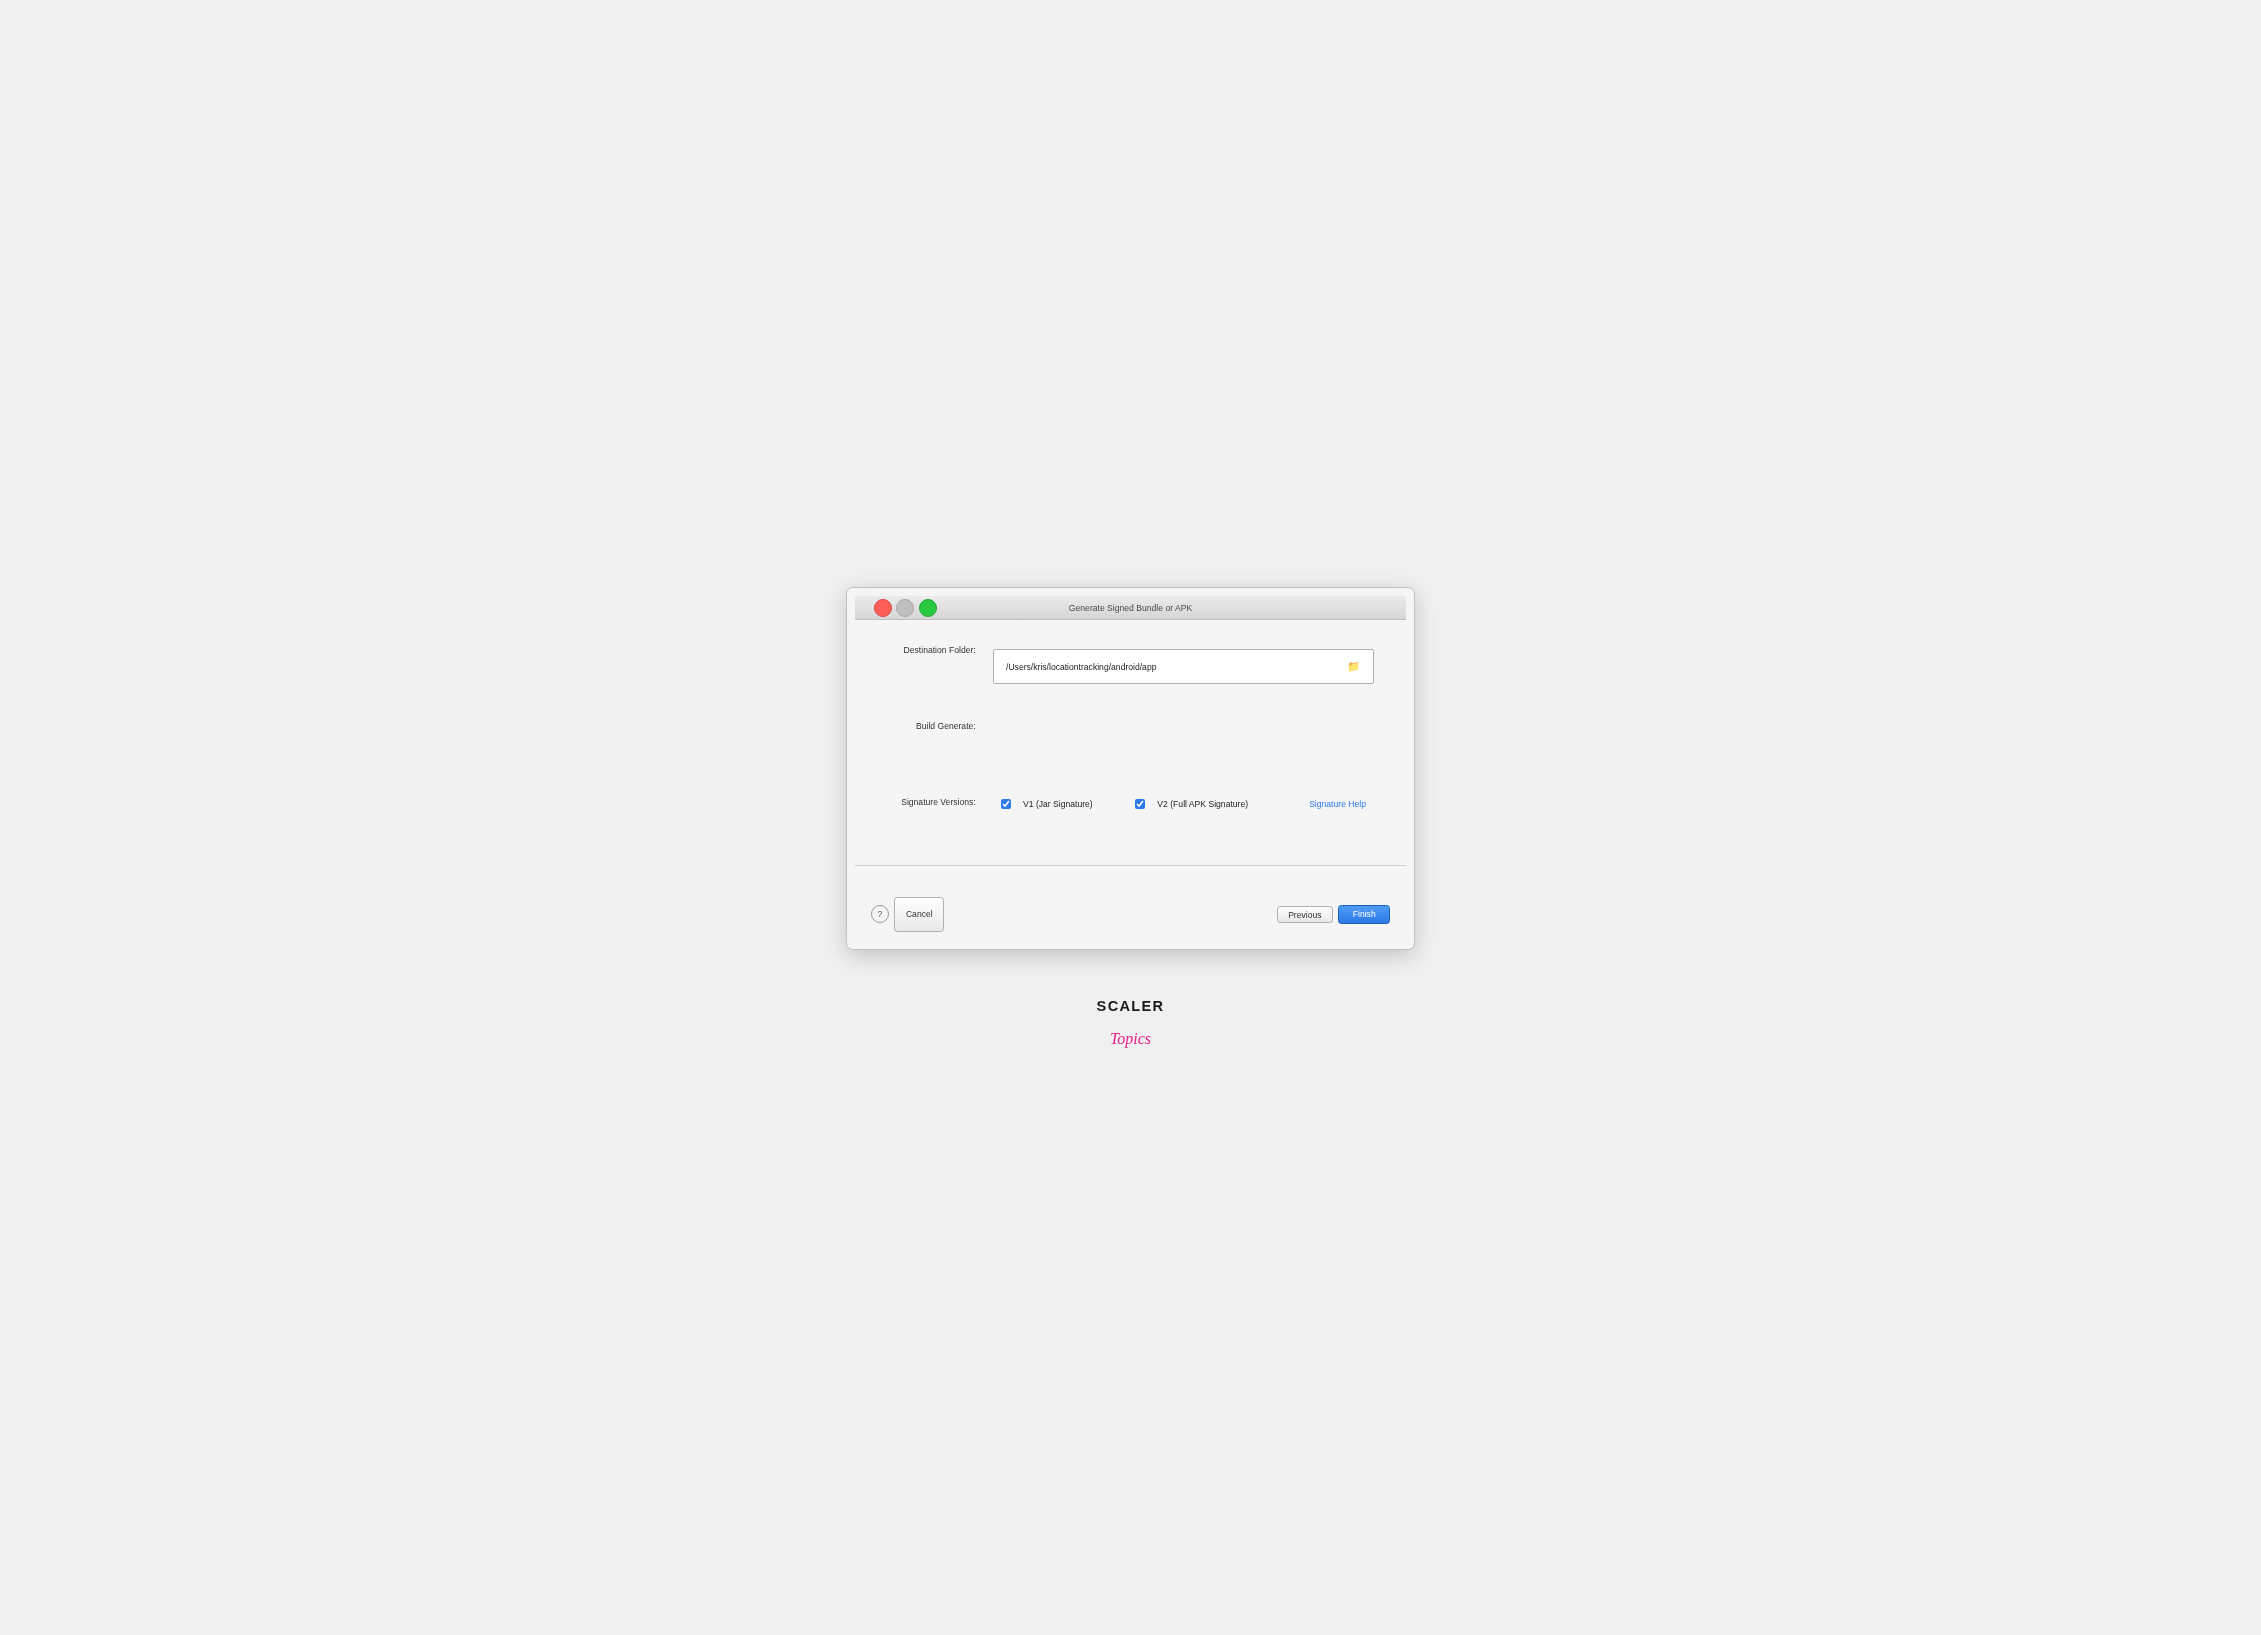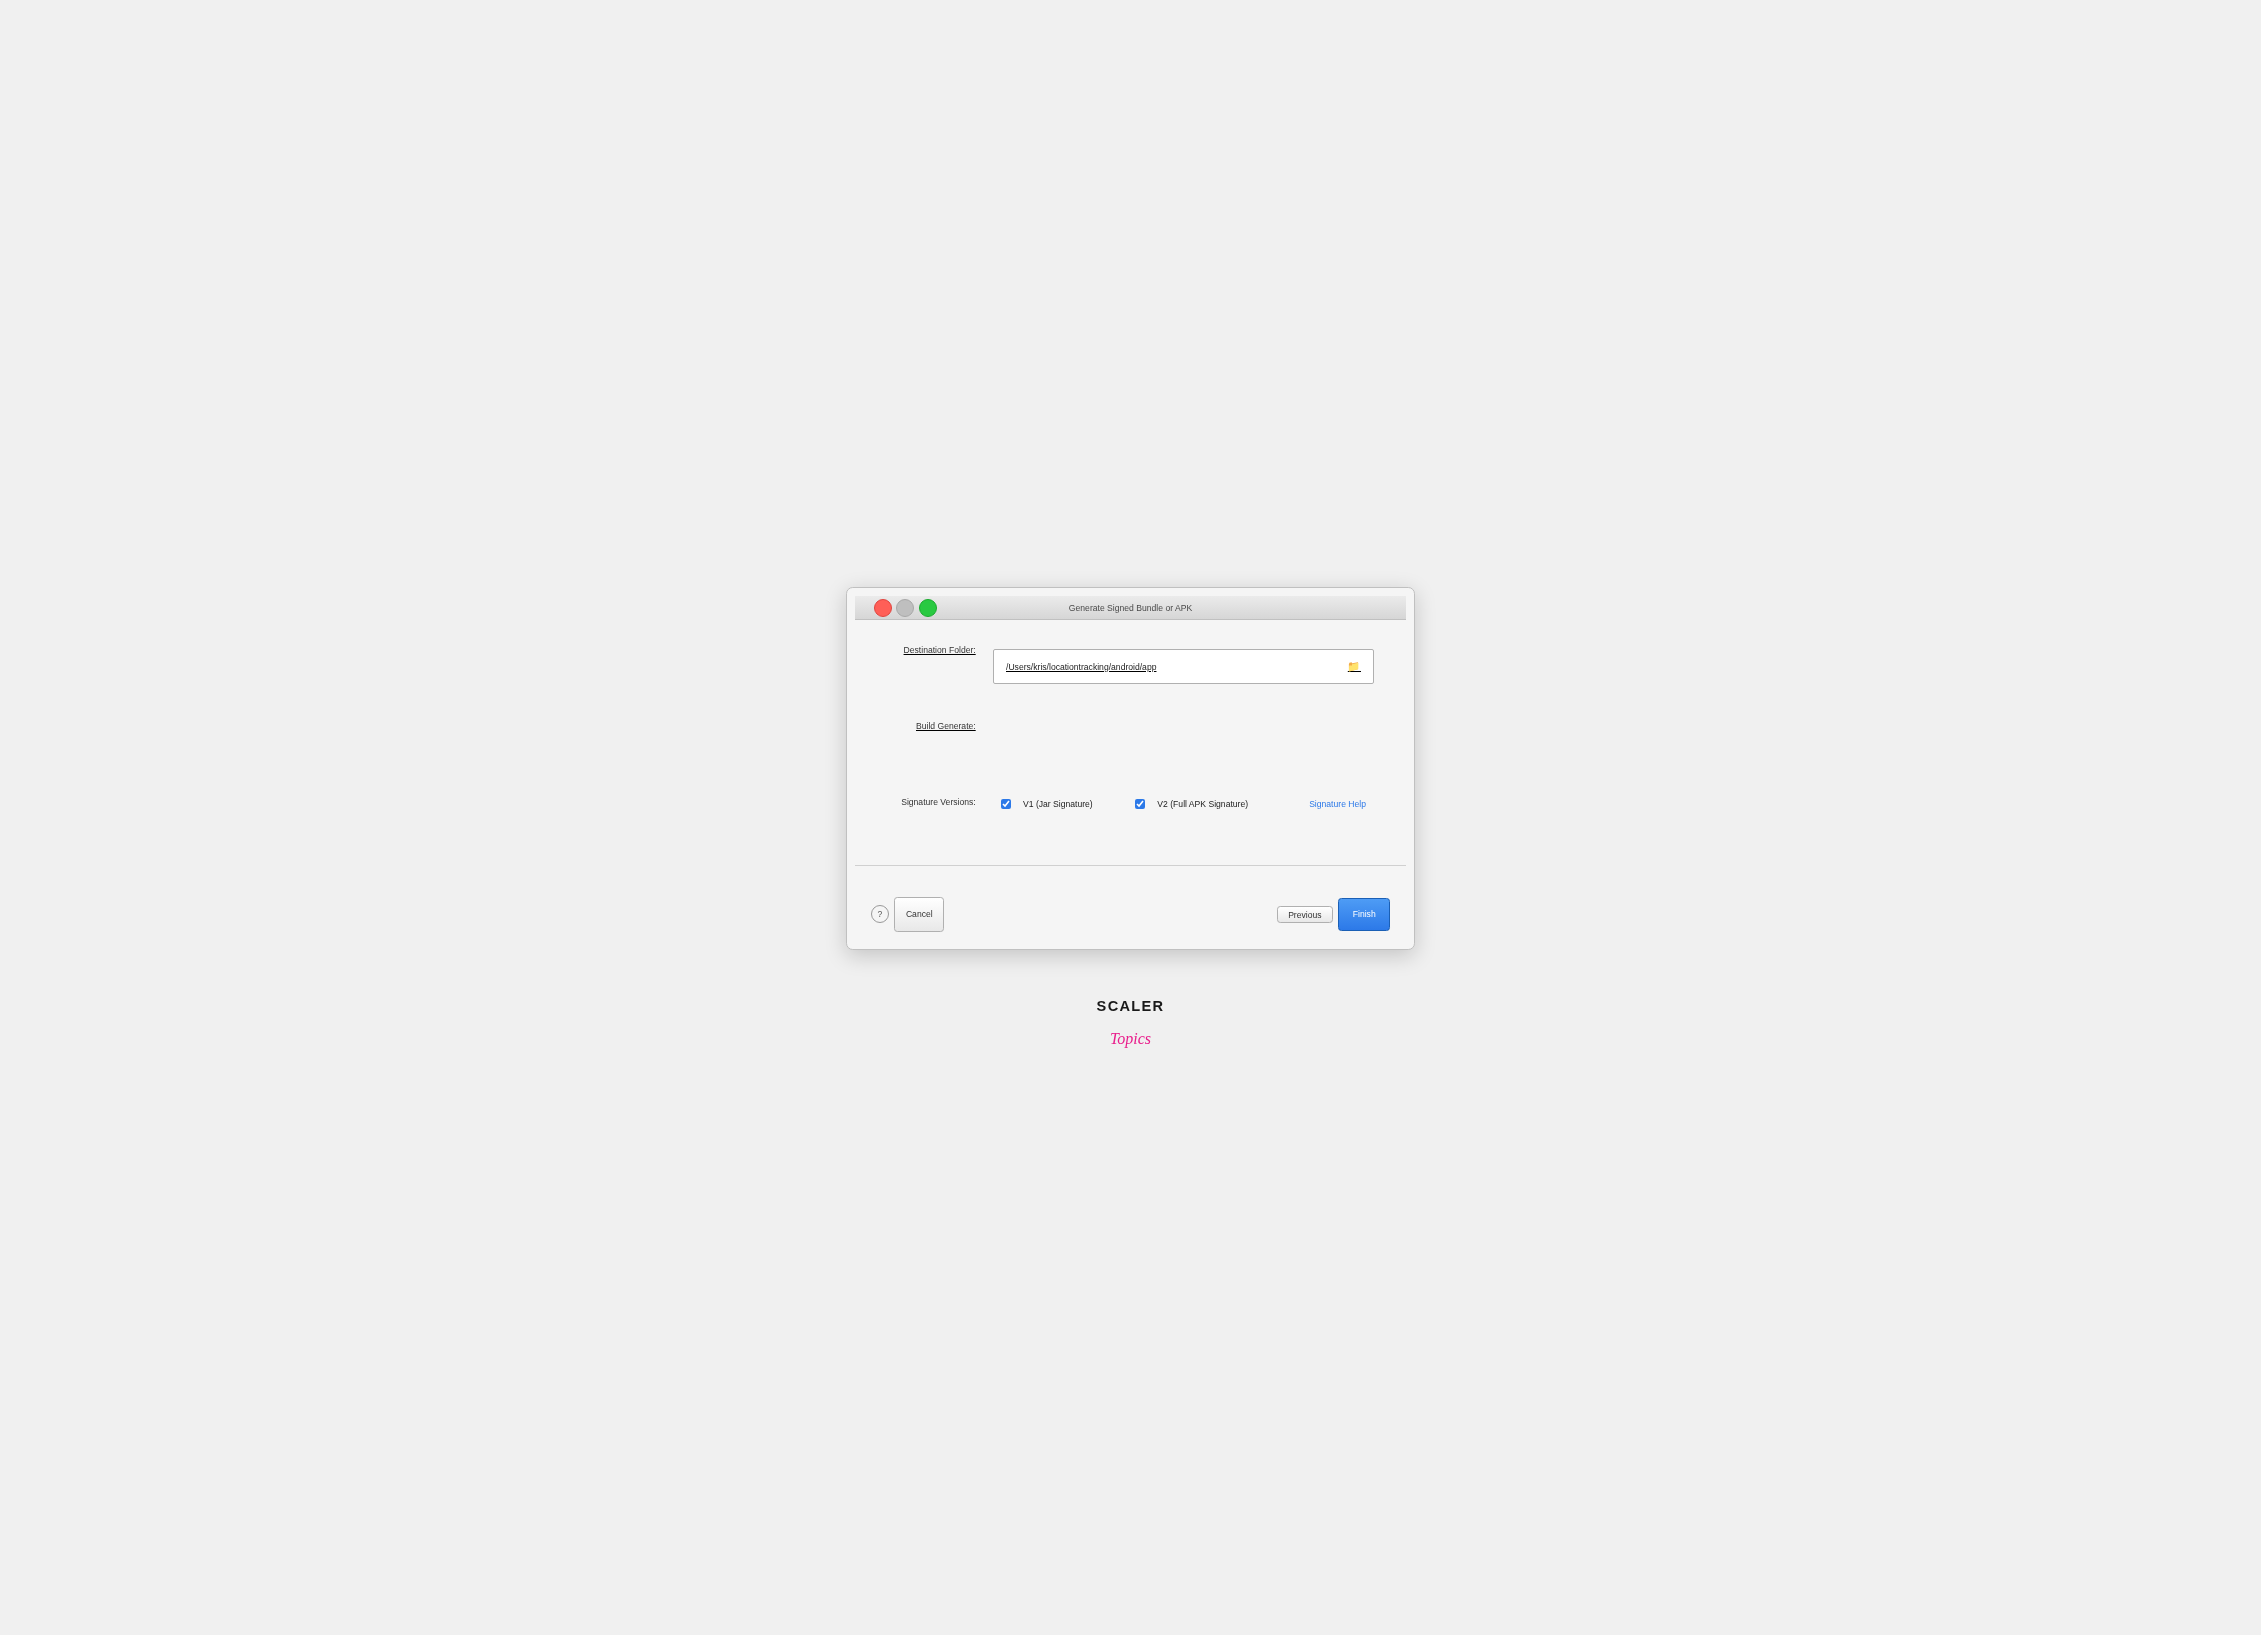--- a/index.html
+++ b/index.html
@@ -74,21 +74,20 @@
     .dialog-body {
       padding: 13.3px 16px 13.3px 16px;
       background: #f5f5f5;
     }
 
     
     .form-row {
       display: flex;
       align-items: flex-start;
       margin-bottom: 9.3px;
-      text-decoration: underline;
     }
 
     .form-label {
       font-size: 8.6px;
       color: #333;
       width: 106px;
       min-width: 106px;
       text-align: right;
       padding-right: 9.3px;
       padding-top: 2.7px;
@@ -237,21 +236,21 @@
     }
 
     .finish-button {
       background: linear-gradient(to bottom, #4e9cf5, #2c79e8);
       border: 0.7px solid #1a5fb5;
       border-radius: 3.3px;
       padding: 2.7px 13.3px;
       font-size: 8.6px;
       color: #fff;
       cursor: pointer;
-      height: 33px;
+      height: 19px;
       font-weight: 500;
     }
 
     
     .scaler-logo {
       display: flex;
       flex-direction: column;
       align-items: center;
       line-height: 1.1;
     }

